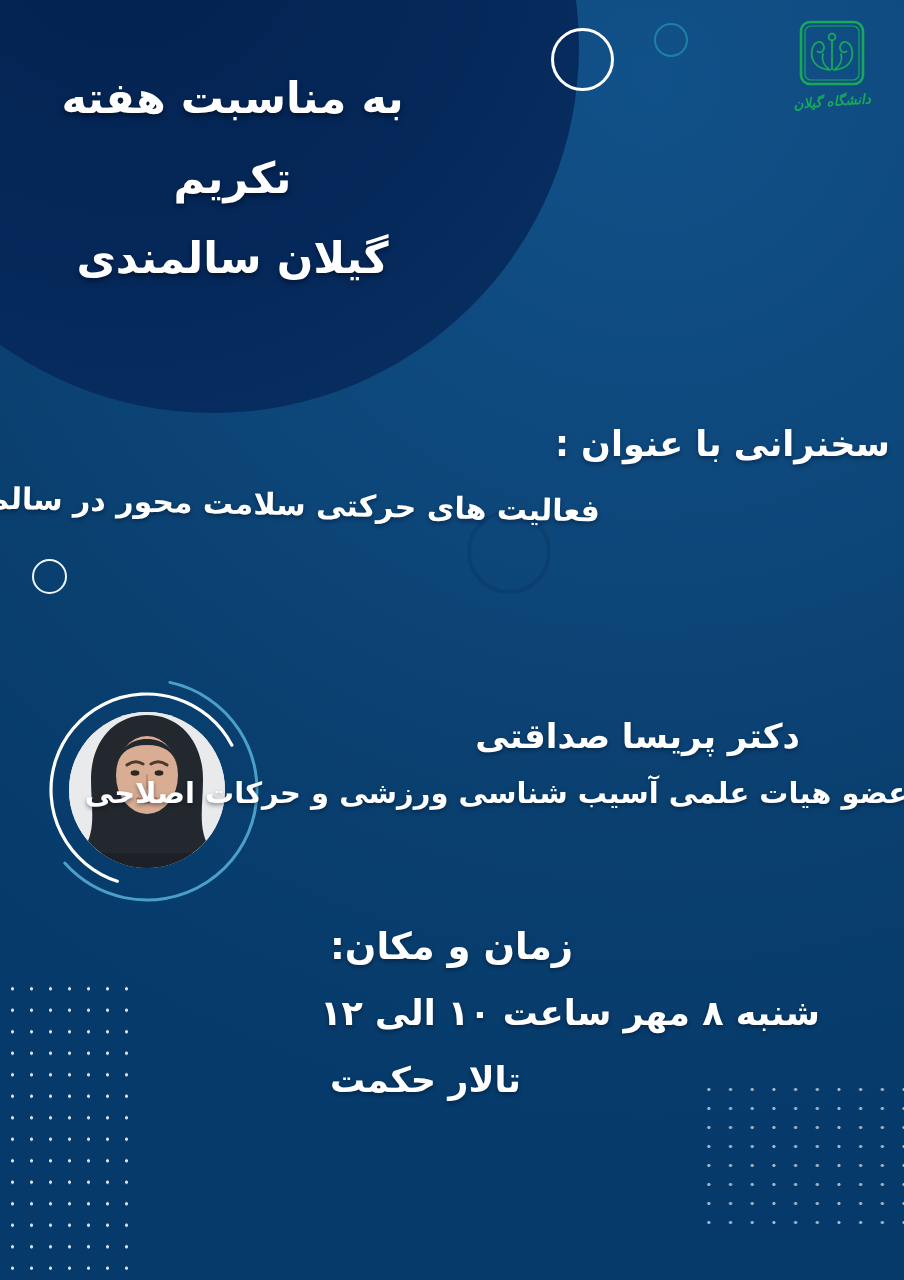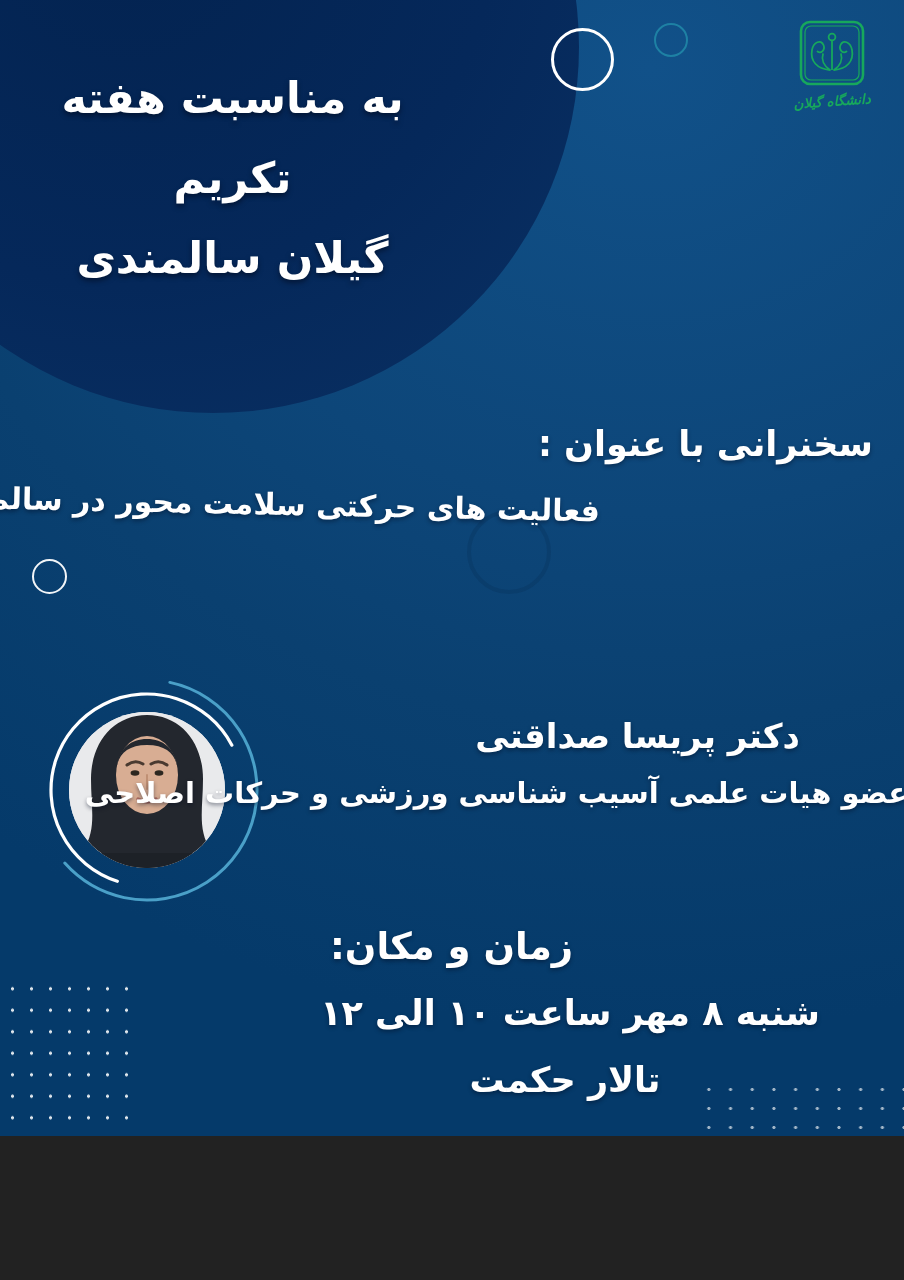--- a/index.html
+++ b/index.html
@@ -1,17 +1,17 @@
 <!DOCTYPE html>
 <html lang="fa"><head>
 <meta charset="utf-8">
 <style>
   html,body{margin:0;padding:0;background:#222;}
   .poster{
-    position:relative;width:904px;height:1136px;overflow:hidden;
+    position:relative;width:904px;height:1280px;overflow:hidden;
     background:radial-gradient(120% 85% at 72% 6%, #115189 0%, #0d4679 46%, #0a4070 68%, #053a6a 100%);
     font-family:"DejaVu Sans","Liberation Sans",sans-serif;
     color:#ffffff;
   }
   .fa{direction:rtl;unicode-bidi:plaintext;}
   .txt{position:absolute;font-weight:bold;white-space:nowrap;text-shadow:0 2px 4px rgba(0,10,30,.45);}
 
   
   .badge-circle{
     position:absolute;left:-153px;top:-319px;width:732px;height:732px;border-radius:50%;
@@ -33,32 +33,32 @@
   .dots{position:absolute;background-image:radial-gradient(circle, rgba(255,255,255,.88) 1.3px, rgba(255,255,255,0) 1.9px);}
   .dots-left{left:3px;top:978px;width:128px;height:292px;background-size:19px 21.5px;}
   .dots-right{left:698px;top:1080px;width:206px;height:146px;background-size:21.7px 19px;opacity:.72;}
 
   
   .logo-wrap{position:absolute;left:786px;top:20px;width:92px;text-align:center;}
   .logo-name{direction:rtl;color:#17a85c;font-size:13.5px;font-weight:bold;font-style:italic;
     margin-top:3px;white-space:nowrap;transform:rotate(-4deg);text-shadow:none;}
 
   
-  .lecture-heading{right:31px;top:424px;font-size:35px;}
+  .lecture-heading{right:14px;top:424px;font-size:35px;}
   .lecture-topic{left:80px;top:488px;width:520px;text-align:center;font-size:30px;transform:rotate(1.2deg);}
 
   
   .photo-wrap{position:absolute;left:17px;top:657px;width:260px;height:260px;}
 
   .speaker-name{left:330px;top:716px;width:470px;font-size:34px;}
   .speaker-affiliation{left:308px;top:776px;width:600px;text-align:center;font-size:29px;}
 
   .schedule-heading{left:330px;top:925px;width:470px;text-align:left;font-size:37px;}
   .schedule-datetime{left:310px;top:993px;width:510px;text-align:right;font-size:35px;}
-  .schedule-venue{left:330px;top:1060px;width:470px;text-align:center;font-size:35px;}
+  .schedule-venue{left:330px;top:1060px;width:470px;text-align:left;font-size:35px;}
 </style>
 </head>
 <body>
 
 <div class="poster">
 
   <div class="badge-circle"></div>
   <div class="badge-title fa">
     <div>به مناسبت هفته تکریم</div>
     <div>گیلان سالمندی</div>

